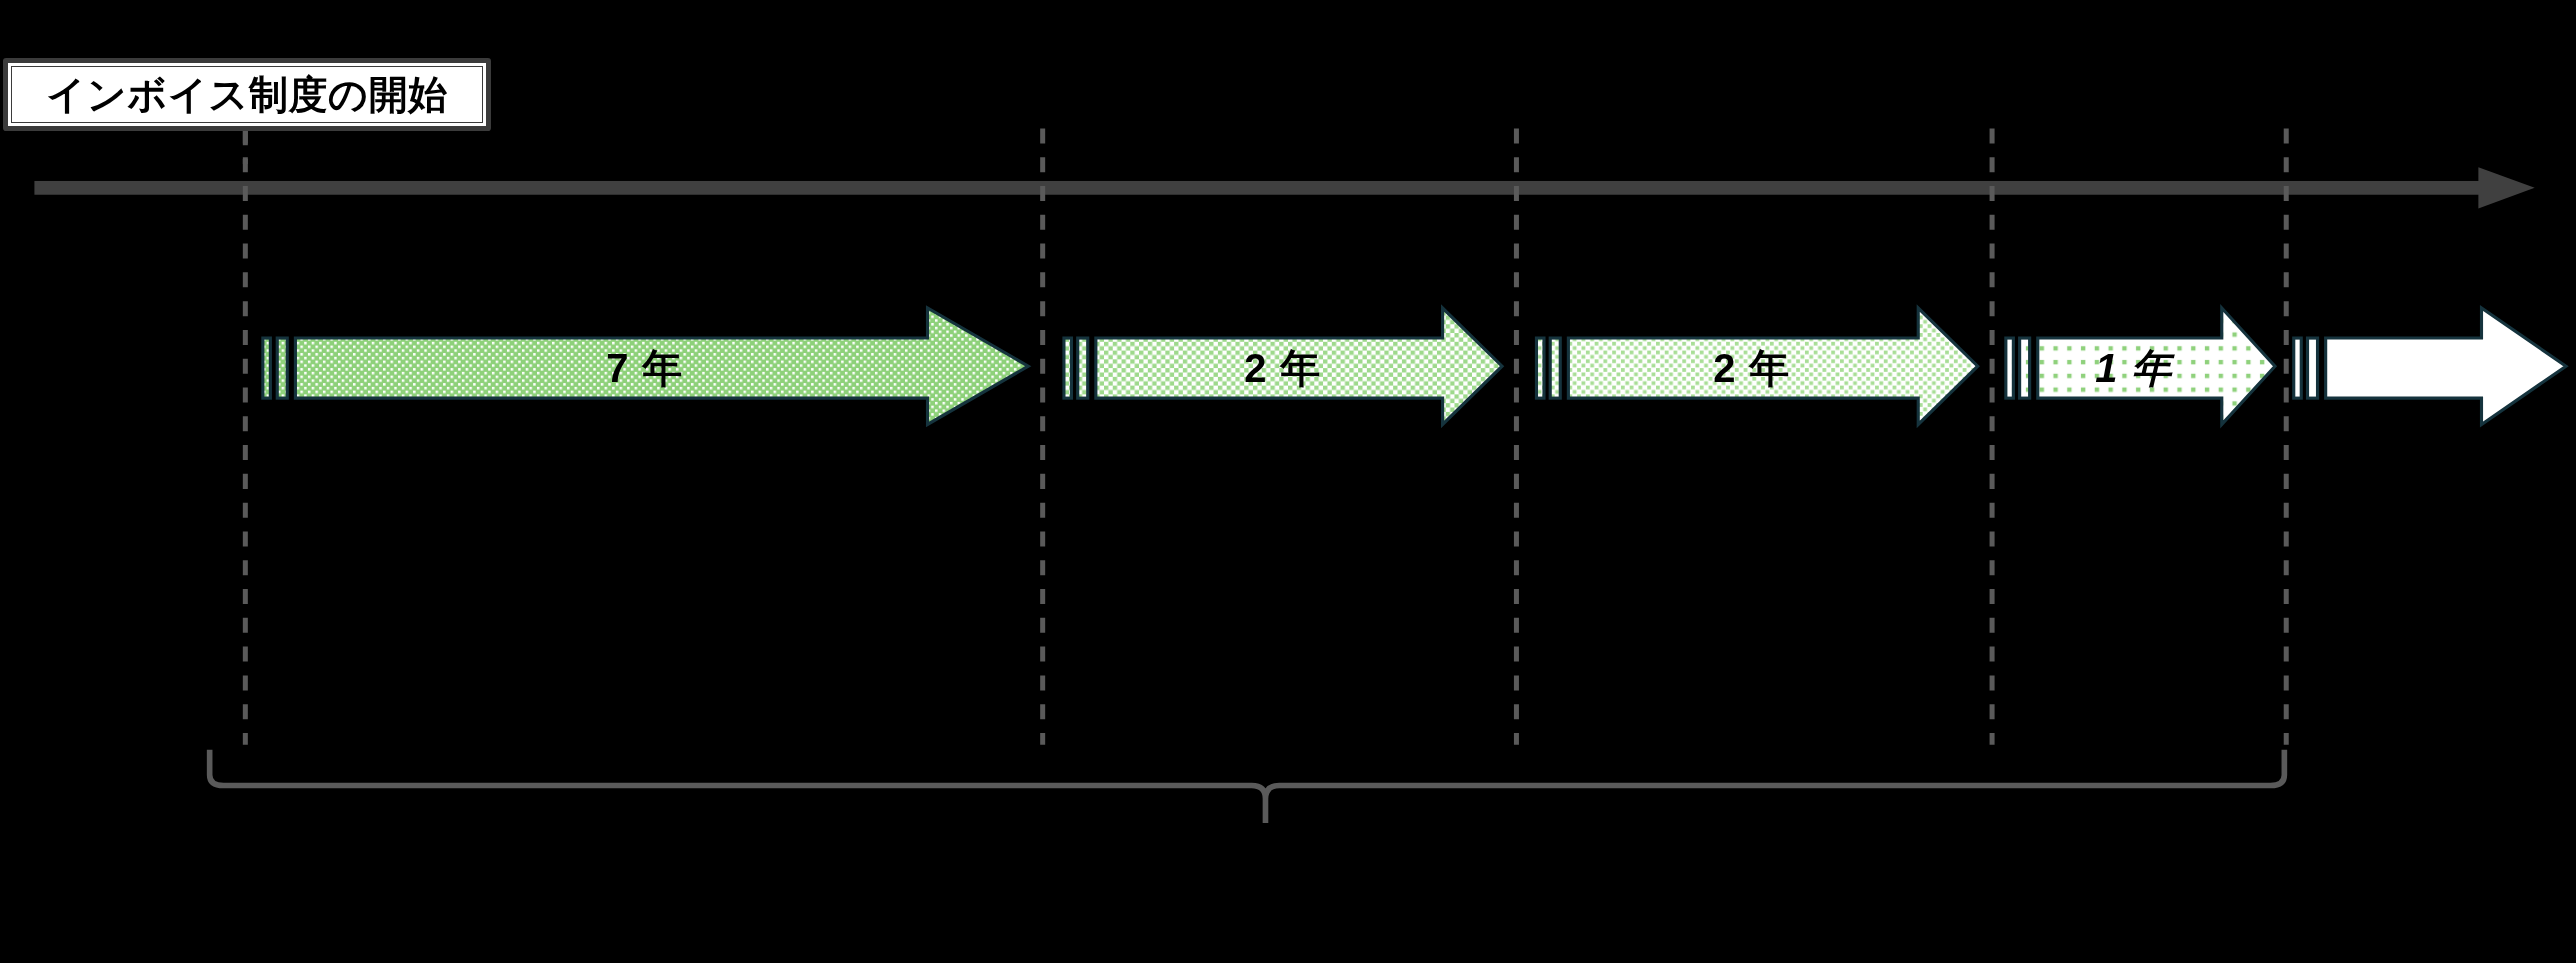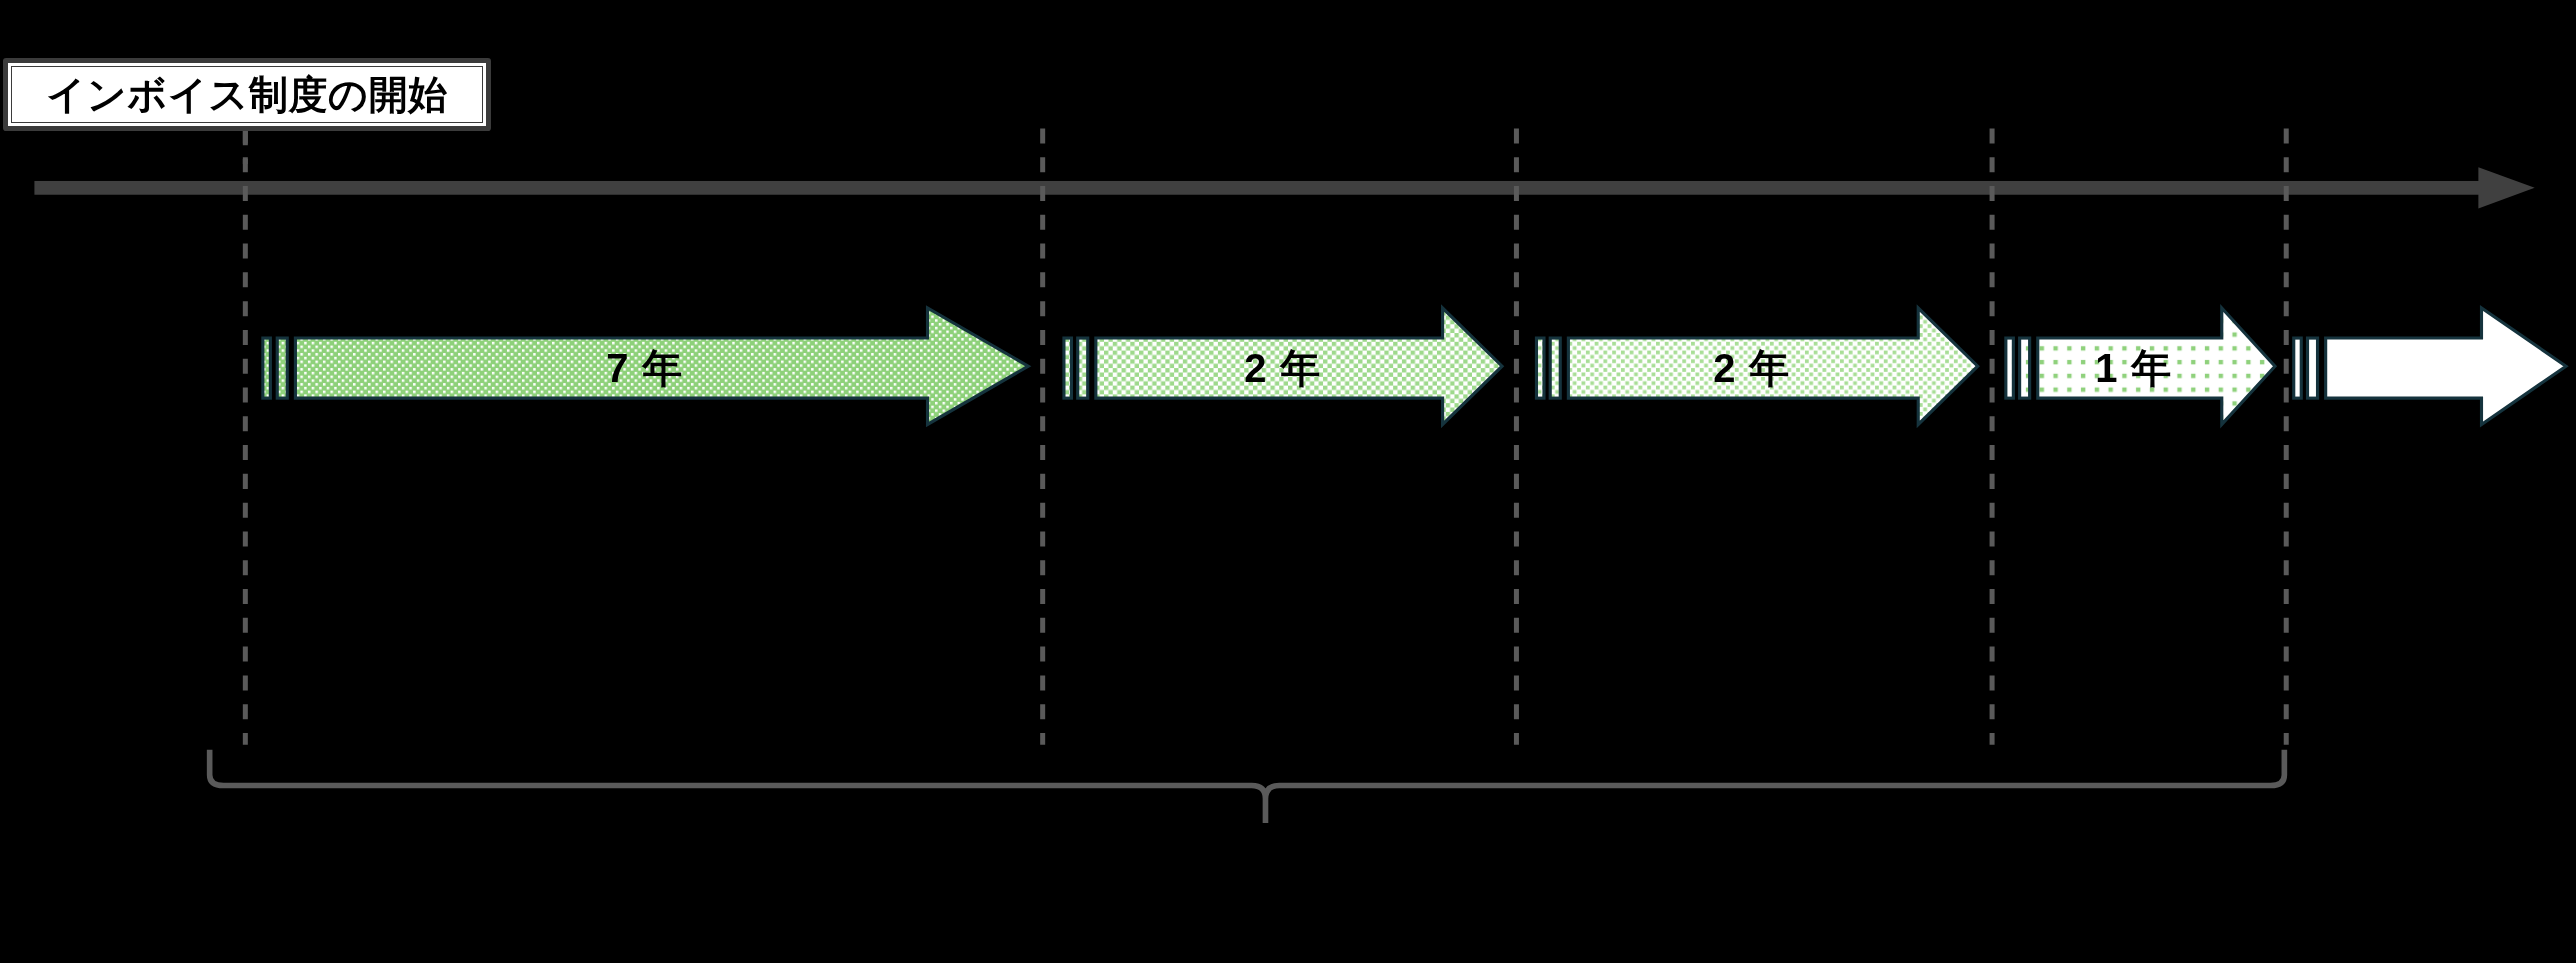--- a/index.html
+++ b/index.html
@@ -174,18 +174,18 @@
     <span class="inner-rule"></span>
     <span class="title-text">インボイス制度の開始</span>
   </div>
 
   <div class="arrow-label" style="left:645px; top:368px;">7 年</div>
 
   <div class="arrow-label" style="left:1283px; top:368px;">2 年</div>
 
   <div class="arrow-label" style="left:1752px; top:368px;">2 年</div>
 
-  <div class="arrow-label" style="left:2134px; top:368px;">1 年</div>
+  <div class="arrow-label" style="left:2134px; top:368px;font-style:italic;">1 年</div>
 
   <div class="arrow-label" style="left:2428px; top:368px;"></div>
 
 </div>
 
 
 </body></html>

